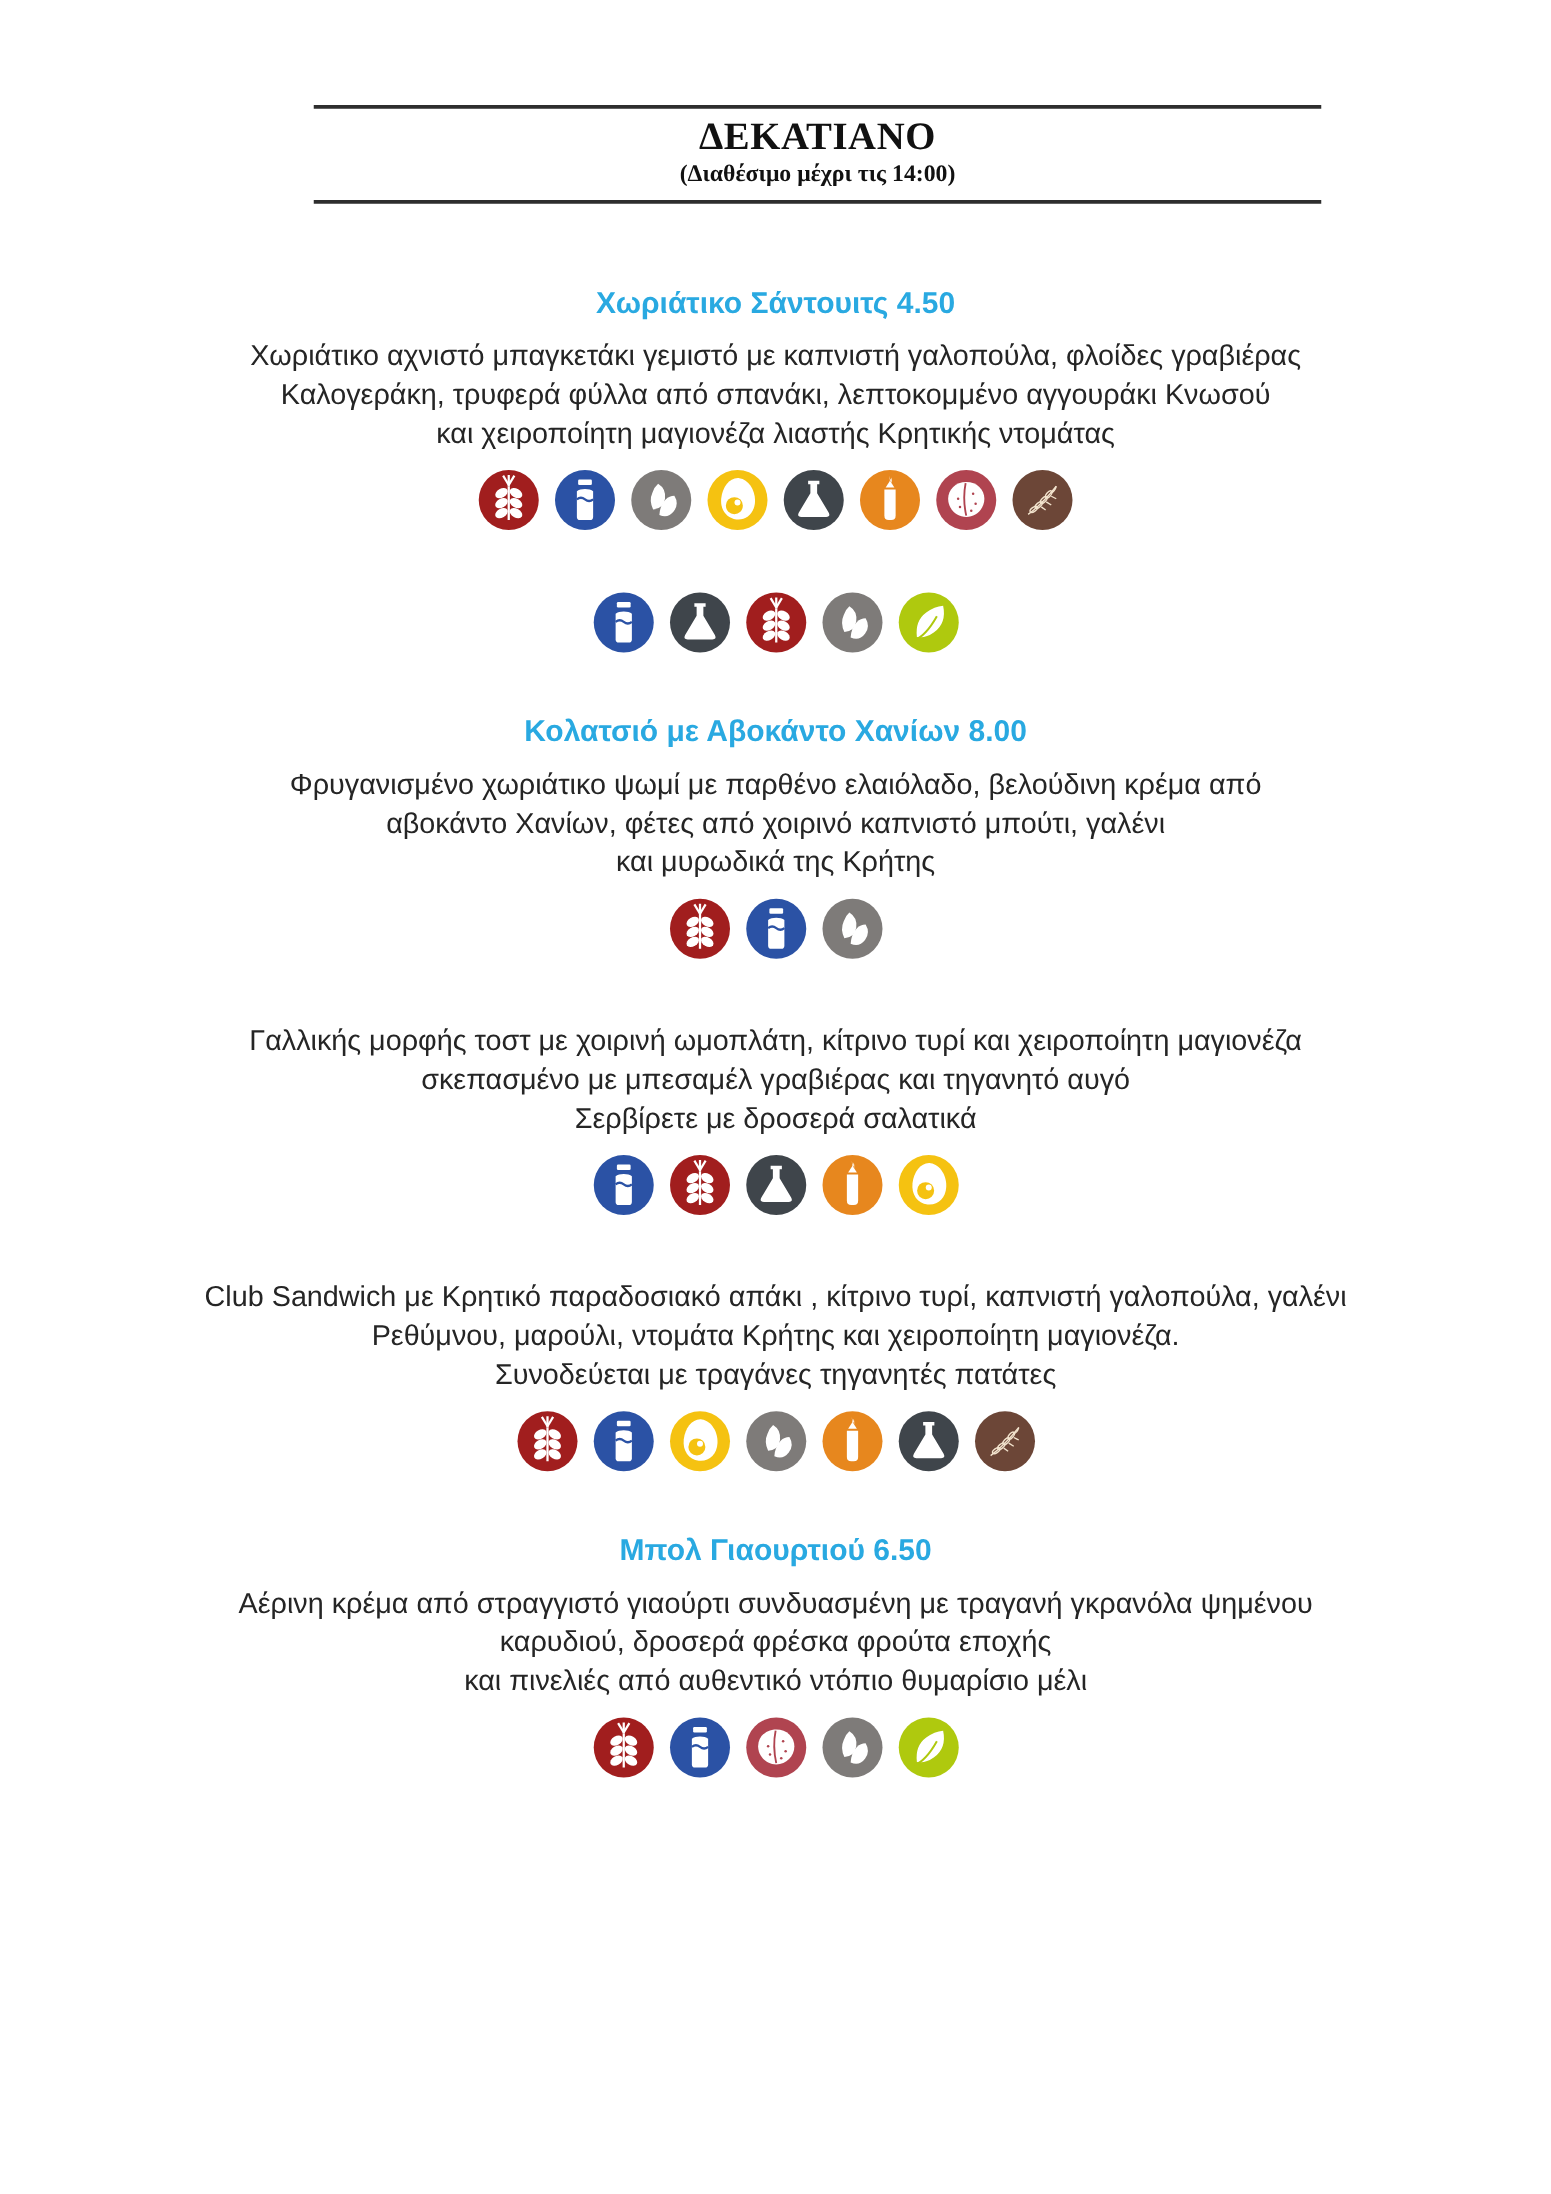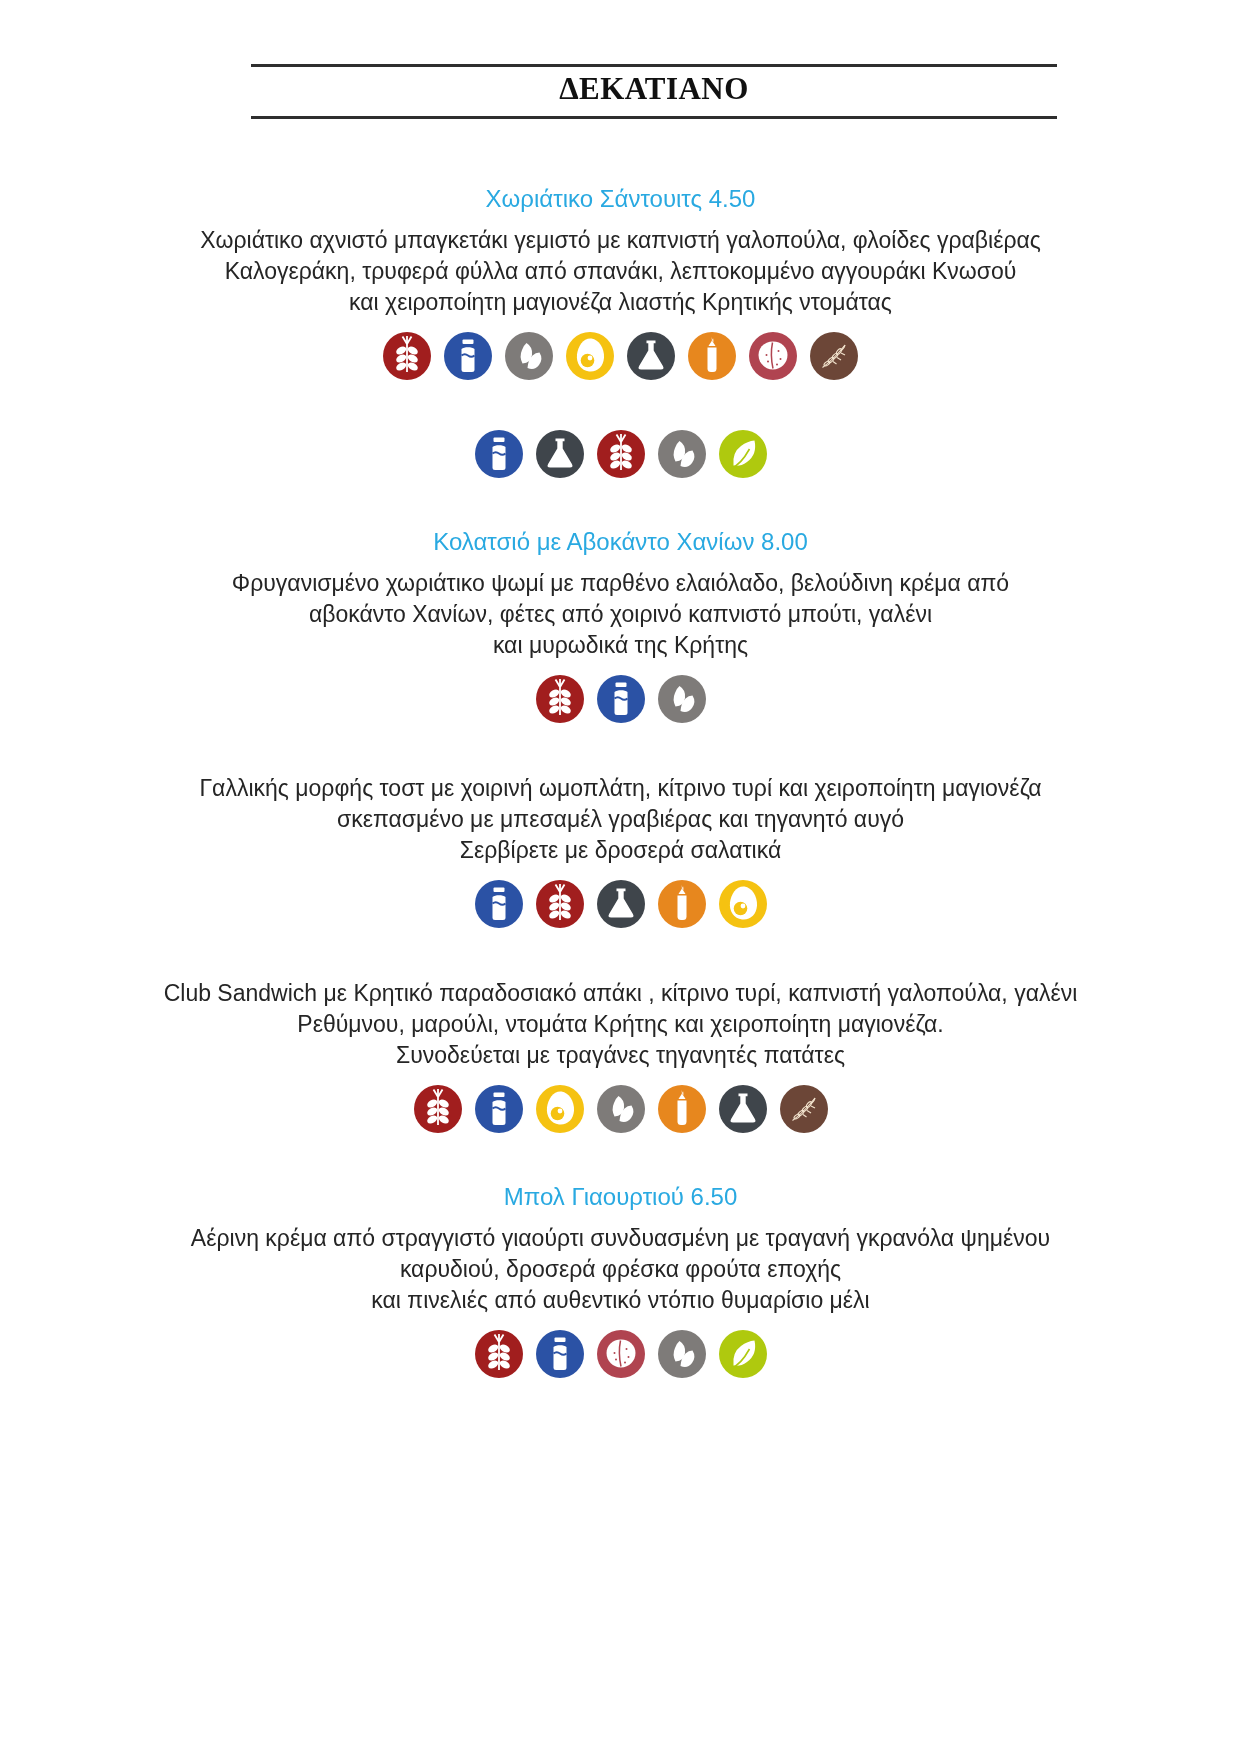--- a/index.html
+++ b/index.html
@@ -23,21 +23,21 @@
   .menu-header {
     margin-left: 251px;
     width: 806px;
     border-top: 3px solid #2e2e2e;
     border-bottom: 3px solid #2e2e2e;
     padding: 150px 0 0 0; 
   }
   
   .menu-header {
     box-sizing: border-box;
-    margin-top: 64px;
+    margin-top: 84px;
     padding: 4px 0 9px 0;
     text-align: center;
     font-family: "Liberation Serif", serif;
   }
   .menu-header h1 {
     margin: 0;
     font-size: 31px;
     font-weight: bold;
     letter-spacing: 0.5px;
     color: #111111;
@@ -52,21 +52,21 @@
     margin-top: 66px;
   }
   .menu-item {
     width: 1090px;
     margin: 0 auto 50px auto;
     text-align: center;
   }
   .item-title {
     margin: 0 0 5px 0;
     font-size: 24px;
-    font-weight: normal;
+    font-weight: bold;
     color: var(--accent, #29a9e1);
   }
   .item-desc {
     margin: 12px;
     font-size: 23px;
     line-height: 31px;
     color: #252525;
     white-space: pre-line;
   }
   .allergen-row {
@@ -90,20 +90,21 @@
     height: 48px;
     display: block;
   }
 </style>
 </head>
 <body>
 
 <div class="page">
   <header class="menu-header">
     <h1>ΔΕΚΑΤΙΑΝΟ</h1>
+    <div class="subtitle">(Διαθέσιμο μέχρι τις 14:00)</div>
   </header>
   <main class="menu-items">
   <section class="menu-item">
     <h2 class="item-title"><span>Χωριάτικο Σάντουιτς</span> <span>4.50</span></h2>
     <p class="item-desc">Χωριάτικο αχνιστό μπαγκετάκι γεμιστό με καπνιστή γαλοπούλα, φλοίδες γραβιέρας
 Καλογεράκη, τρυφερά φύλλα από σπανάκι, λεπτοκομμένο  αγγουράκι Κνωσού
 και χειροποίητη μαγιονέζα λιαστής Κρητικής ντομάτας</p>
     <div class="allergen-row">
           <span class="allergen" style="background: rgb(161, 30, 30); color: rgb(161, 30, 30);">
             <svg viewBox="0 0 48 48">

